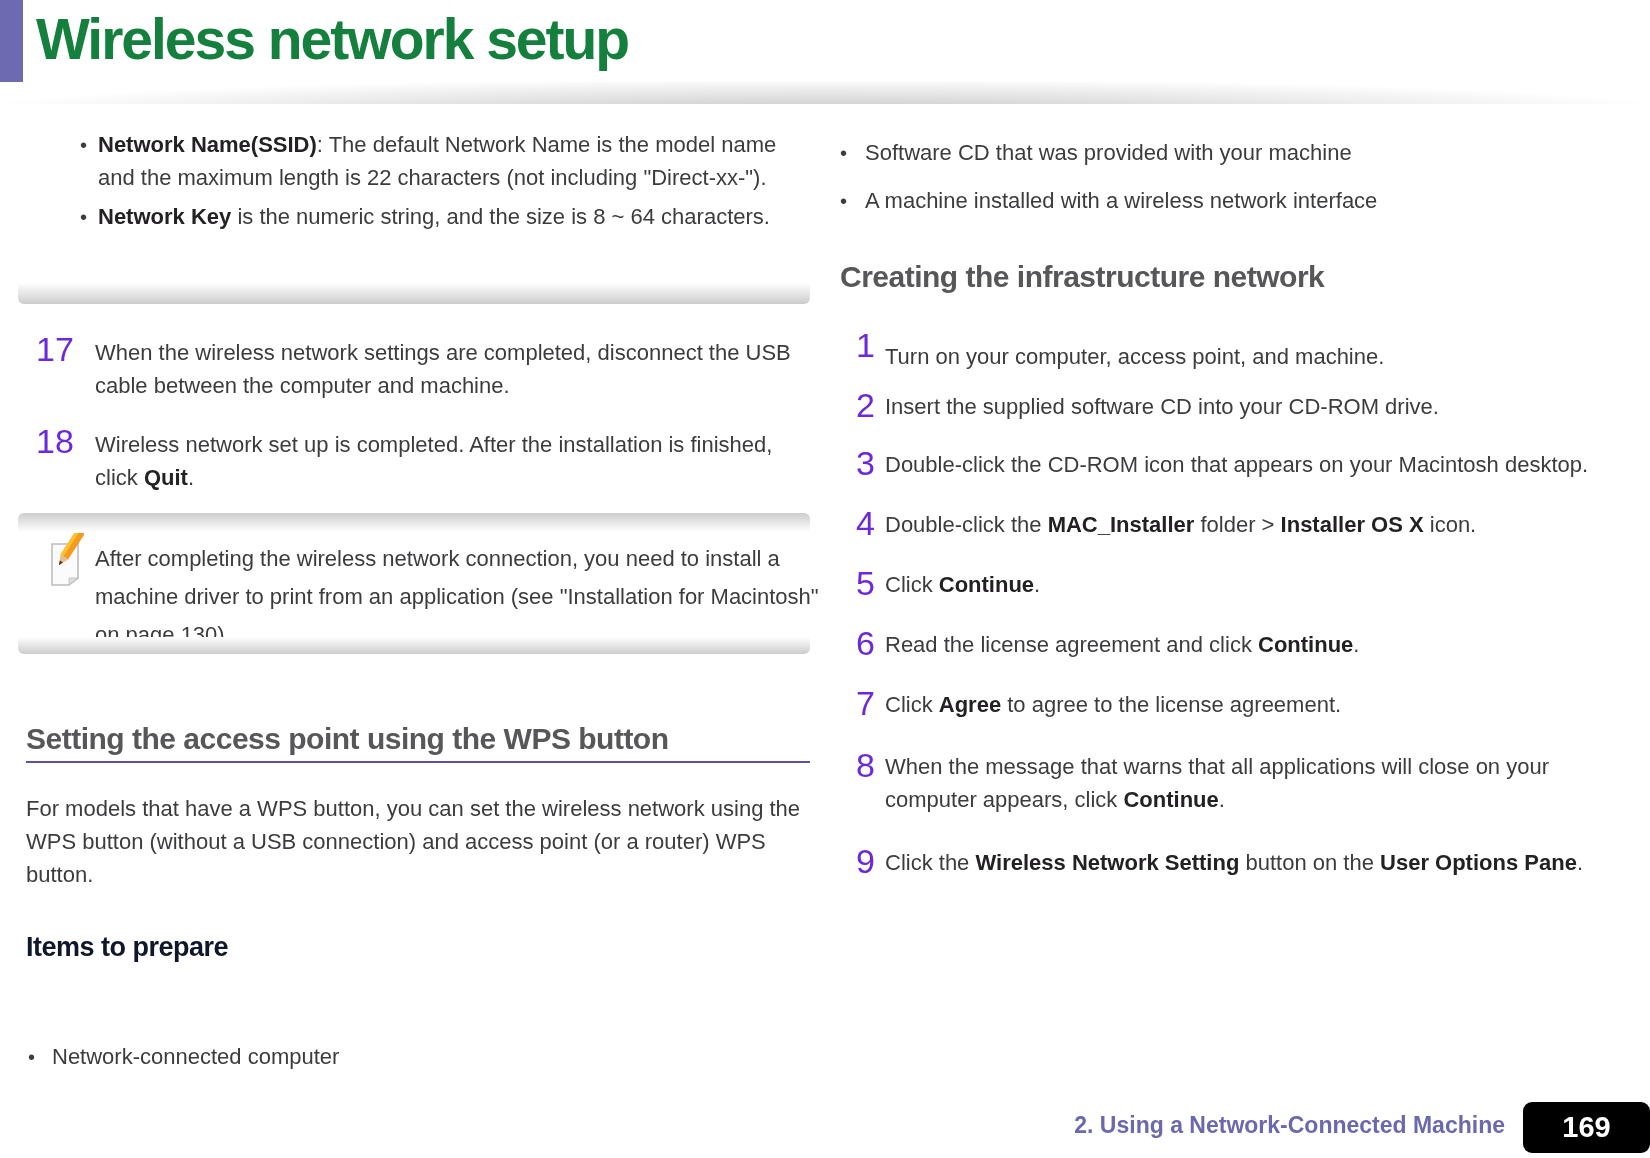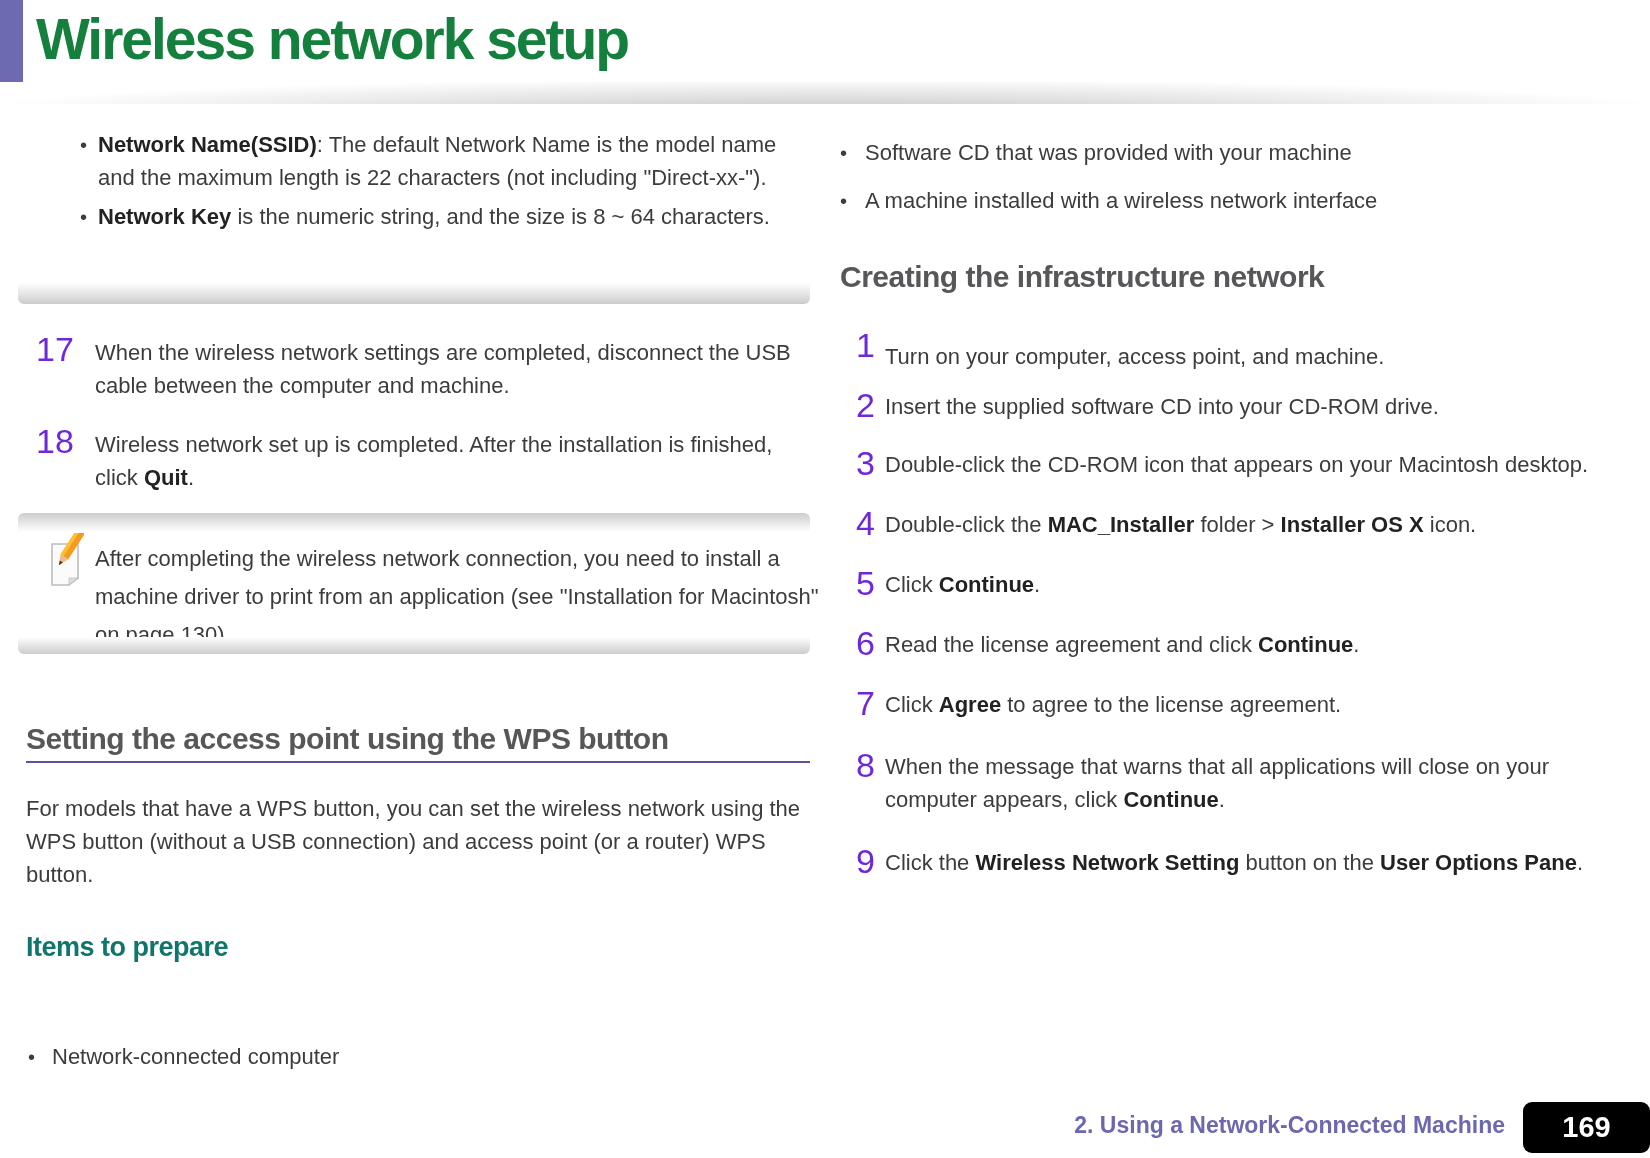--- a/index.html
+++ b/index.html
@@ -12,21 +12,21 @@
   #header-shade{left:0;top:82px;width:1650px;height:22px;
      background:radial-gradient(ellipse 55% 160% at 50% 135%, #c6c6c6 0%, #e2e2e2 45%, #ffffff 95%);}
   
   .body-text{font-size:22px;line-height:33px;white-space:pre-line;}
   .body-text b,.rich b{font-weight:bold;color:#242124;}
   .bullet{display:flex;}
   .bullet .dot{flex:0 0 18px;}
   .bullet .dot::before{content:"•";font-size:20px;color:#3c3b3e;}
   .step-num{font-weight:normal;color:#6d28d9;font-size:34px;line-height:38px;}
   .h-section{font-weight:bold;color:#57575a;font-size:30px;letter-spacing:-0.5px;white-space:nowrap;margin-top:8px;}
-  .h-sub{font-weight:bold;color:#0f766e;font-size:27px;letter-spacing:-0.5px;white-space:nowrap;}
+  .h-sub{font-weight:bold;color:#0f172a;font-size:27px;letter-spacing:-0.5px;white-space:nowrap;}
   .gray-band-bottom{background:linear-gradient(to bottom,#ffffff 0%,#cccccc 100%);border-radius:0 0 6px 6px;}
   .gray-band-top{background:linear-gradient(to bottom,#cdcdcd 0%,#ffffff 100%);border-radius:6px 6px 0 0;}
   #note-text{font-size:22px;line-height:38px;white-space:pre-line;}
   #wps-underline{background:#5b51a5;height:2px;}
   
   #footer-chapter{right:145px;top:1112px;font-size:23px;font-weight:bold;color:#6b68ae;white-space:nowrap;}
   #footer-pagebox{left:1523px;top:1102px;width:127px;height:51px;background:#000000;border-radius:9px;
      display:flex;align-items:center;justify-content:center;}
   #footer-pagenum{color:#ffffff;font-size:29px;font-weight:bold;}
 </style>

